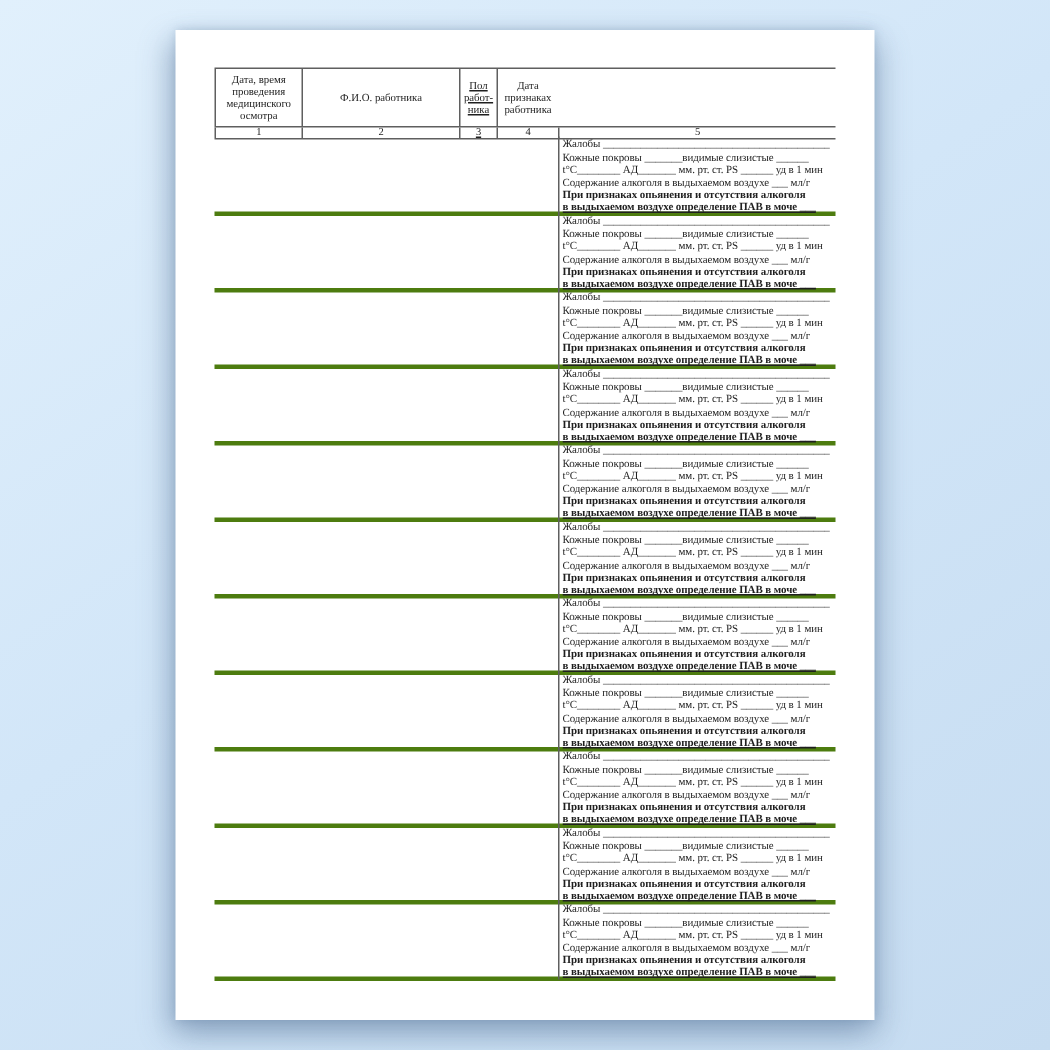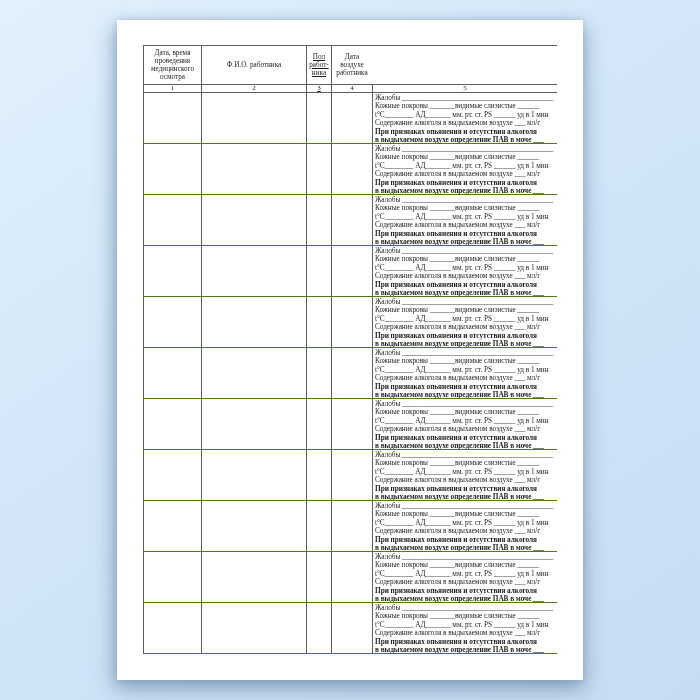--- a/index.html
+++ b/index.html
@@ -24,21 +24,21 @@
   .hcell {
     box-sizing:border-box; border-left:1px solid #5f5f5f;
     display:flex; align-items:center; justify-content:center;
     text-align:center; font-size:7.2px; line-height:8px; white-space:pre-line;
   }
   .numrow { display:flex; height:8px; box-sizing:border-box; border-bottom:1px solid #5f5f5f; }
   .ncell {
     box-sizing:border-box; border-left:1px solid #5f5f5f;
     font-size:7px; line-height:7px; text-align:center;
   }
-  .trow { display:flex; height:51px; box-sizing:border-box; border-bottom:1px solid #4d7c0f; }
+  .trow { display:flex; height:51px; box-sizing:border-box; border-bottom:3px solid #4d7c0f;align-items:center; }
   .cell { box-sizing:border-box; border-left:1px solid #5f5f5f; }
   .w1 { width:58px; }
   .w2 { width:105px; }
   .w3 { width:25px;text-decoration:underline; }
   .w4 { width:41px; }
   .w5 { width:185px; }
   .results {
     font-size:7.3px; line-height:8.4px; padding-left:2px; padding-top:1px;
     white-space:nowrap; overflow:hidden; letter-spacing:-0.05px;
   }
@@ -55,21 +55,21 @@
     <div class="thead">
       <div class="hcell w1">Дата, время
 проведения
 медицинского
 осмотра</div>
       <div class="hcell w2">Ф.И.О. работника</div>
       <div class="hcell w3">Пол
 работ-
 ника</div>
       <div class="hcell w4">Дата
-воздухе
+признаках
 работника</div>
     </div>
 
     <div class="numrow">
       <div class="ncell w1">1</div>
       <div class="ncell w2">2</div>
       <div class="ncell w3">3</div>
       <div class="ncell w4">4</div>
       <div class="ncell w5">5</div>
     </div>

